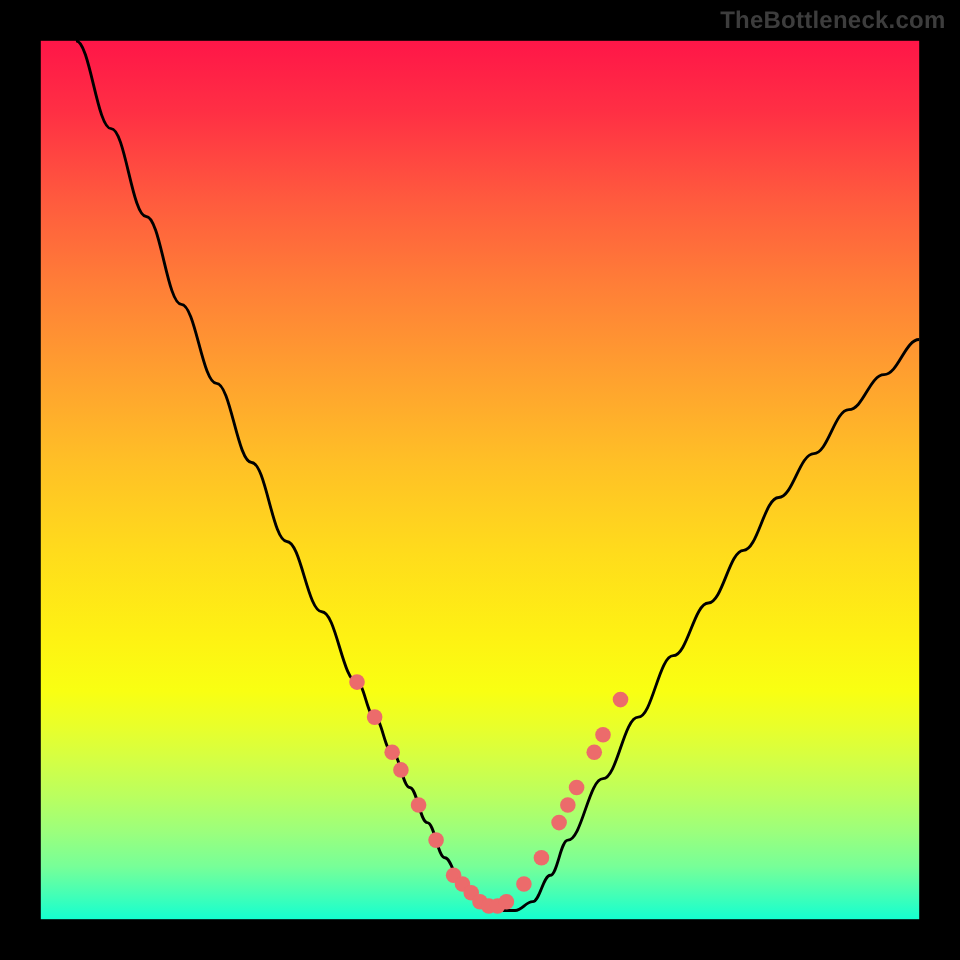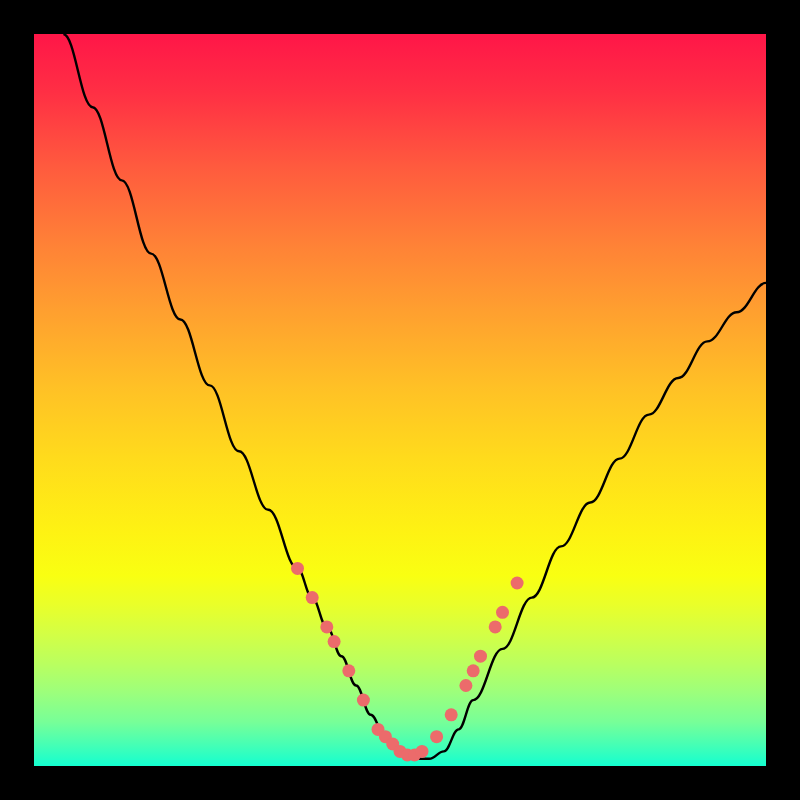--- a/index.html
+++ b/index.html
@@ -88,13 +88,14 @@
           <circle cx="417.2" cy="680.8" r="6.5" fill="#ec6b6b"></circle>
           <circle cx="431.9" cy="651.5" r="6.5" fill="#ec6b6b"></circle>
           <circle cx="439.2" cy="636.8" r="6.5" fill="#ec6b6b"></circle>
           <circle cx="446.5" cy="622.2" r="6.5" fill="#ec6b6b"></circle>
           <circle cx="461.2" cy="592.9" r="6.5" fill="#ec6b6b"></circle>
           <circle cx="468.5" cy="578.3" r="6.5" fill="#ec6b6b"></circle>
           <circle cx="483.1" cy="549.0" r="6.5" fill="#ec6b6b"></circle>
         </g>
     </svg>
   </div>
+  <div class="branding">TheBottleneck.com</div>
 </div>
 
 </body></html>

